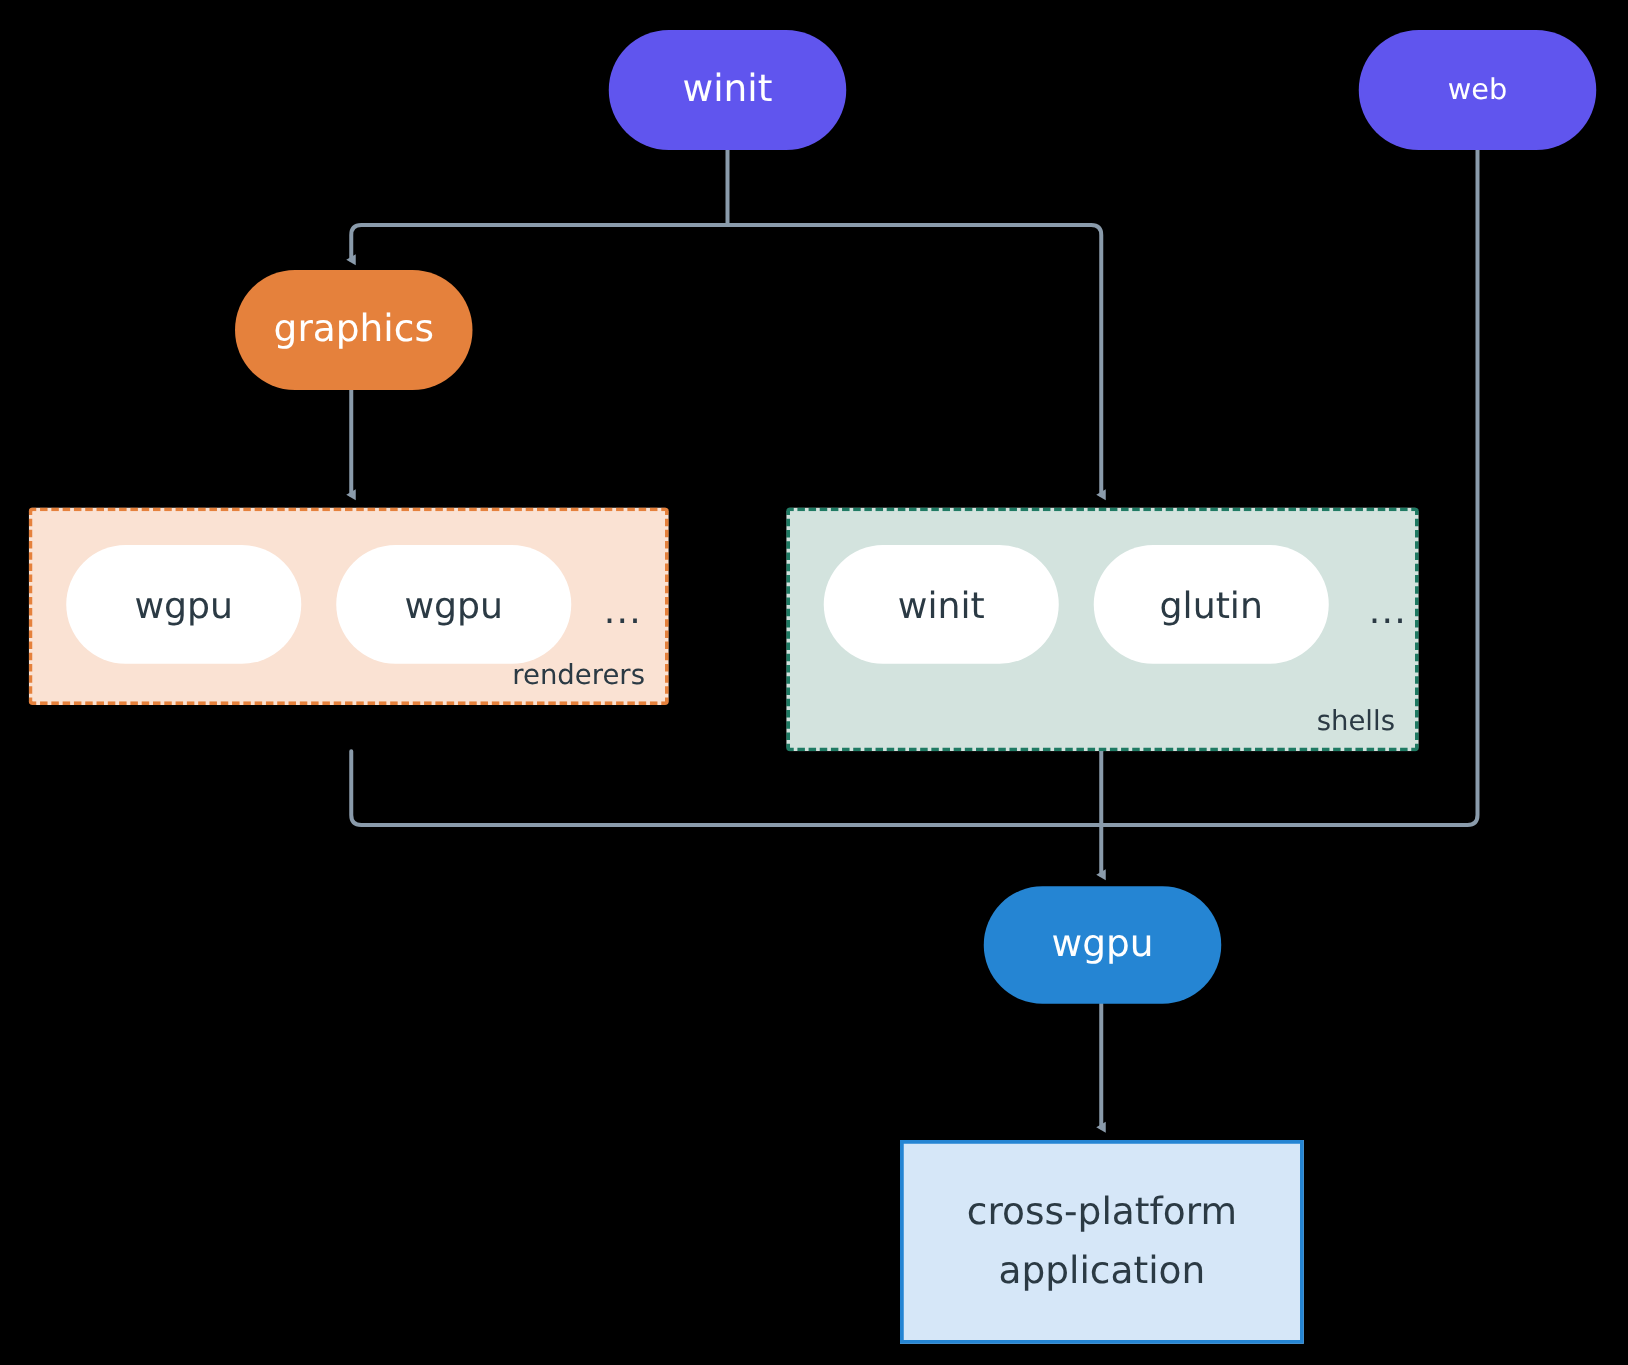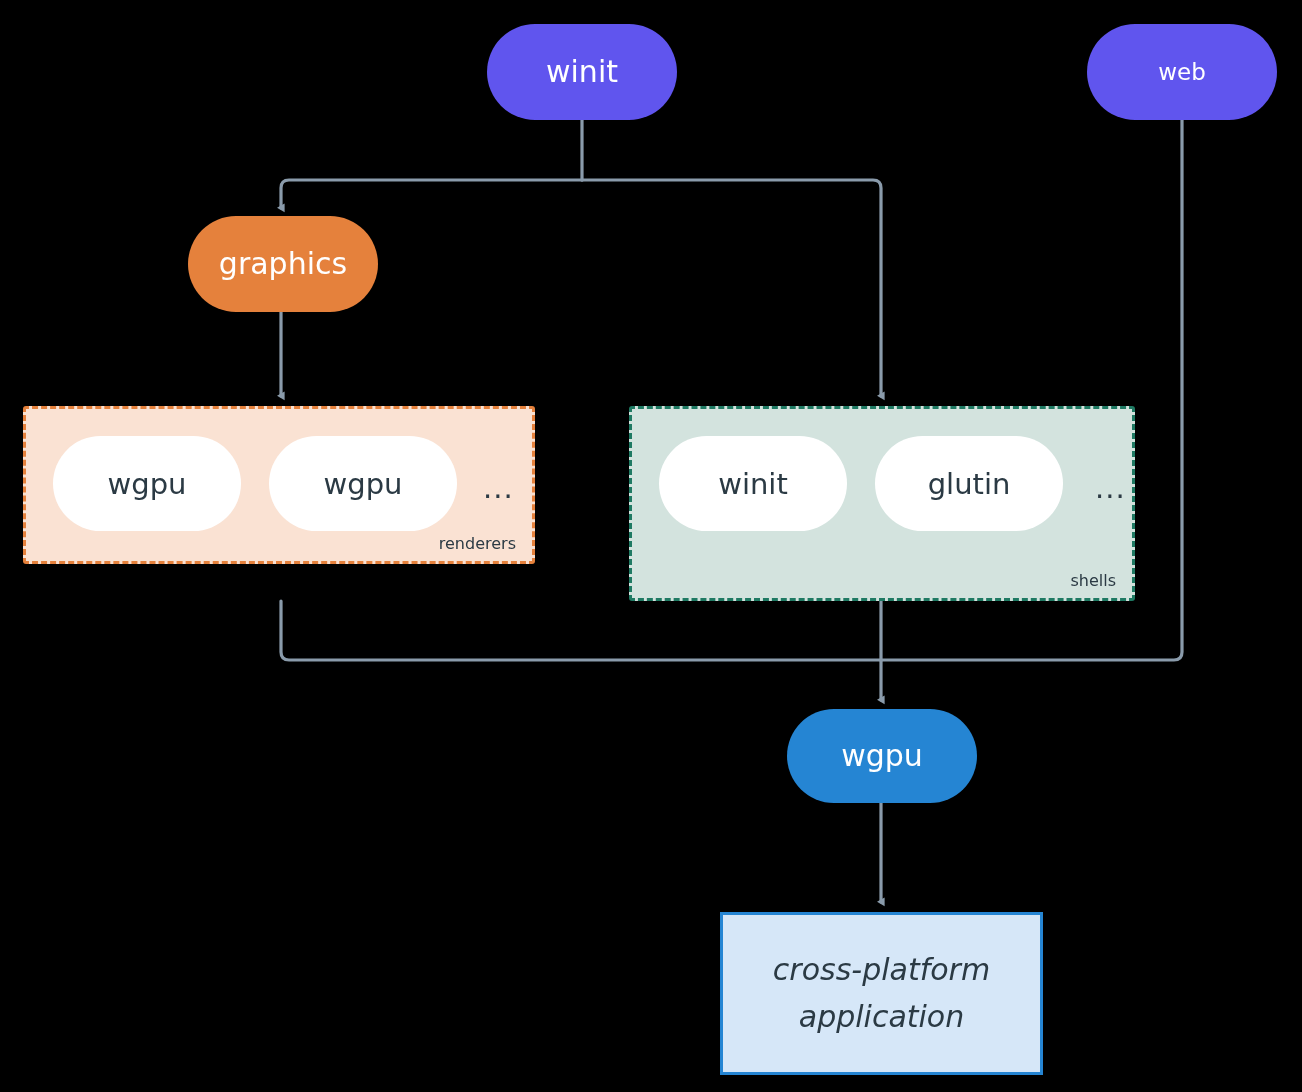--- a/index.html
+++ b/index.html
@@ -91,21 +91,21 @@
     left: 629px; top: 406px;
     width: 506px; height: 195px;
     background: #d3e3de;
     border-color: #1f7a63;
     text-decoration: underline;
   }
   .group-caption {
     position: absolute;
     right: 16px;
     bottom: 8px;
-    font-size: 16px;
+    font-size: 22px;
     color: #2b3a44;
     white-space: pre;
   }
 
   .chip {
     position: absolute;
     display: flex;
     align-items: center;
     justify-content: center;
     background: #ffffff;
@@ -136,21 +136,21 @@
     border: 3px solid #2585d3;
     box-sizing: border-box;
     display: flex;
     align-items: center;
     justify-content: center;
     color: #2b3a44;
     font-size: 30px;
     line-height: 1.55;
     text-align: center;
   }
-  .node-app .node-label { white-space: pre-line; font-style: italic; }
+  .node-app .node-label { white-space: pre-line; }
 </style>
 </head>
 <body>
 
 <div id="diagram">
 
   <svg id="edges" viewBox="0 0 1302 1092" xmlns="http://www.w3.org/2000/svg">
     <defs>
       <marker id="arrowhead" markerWidth="10" markerHeight="10" refX="5.2" refY="4" orient="auto" markerUnits="userSpaceOnUse">
         <path d="M0.6,0.4 L9.4,0.4 L5,8 Z" fill="#8a9bab"></path>

